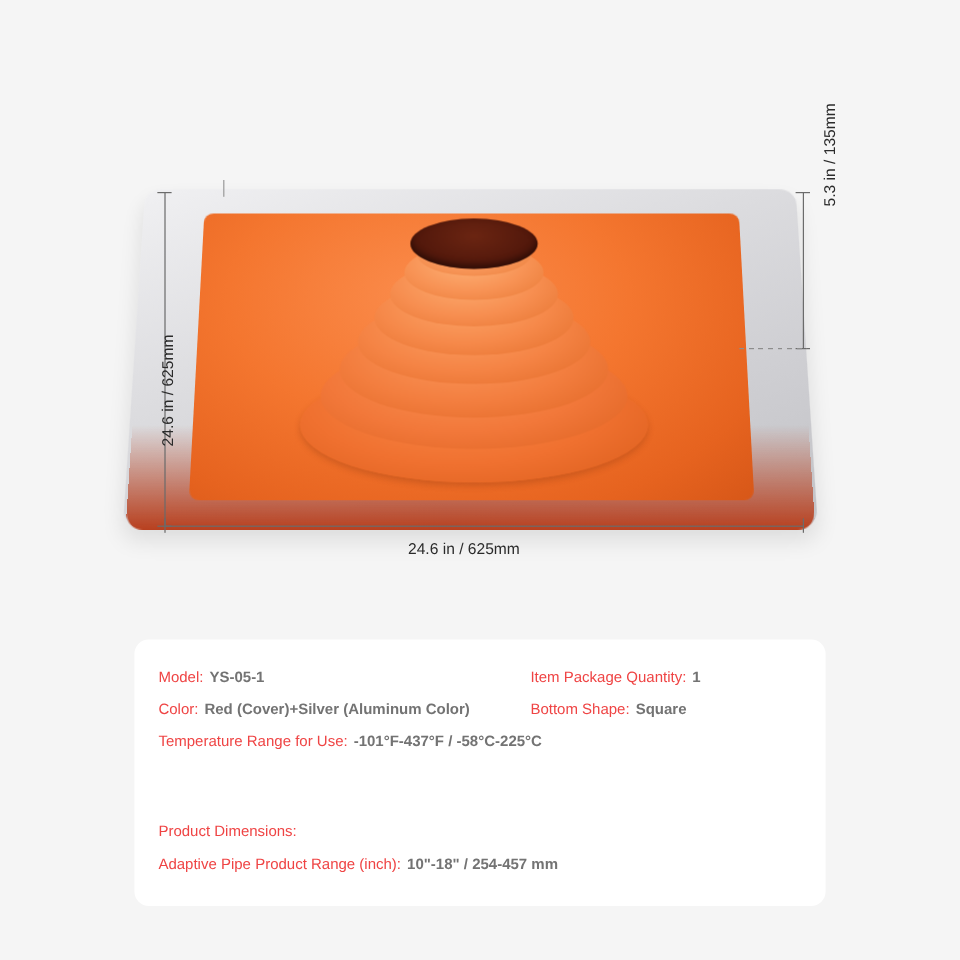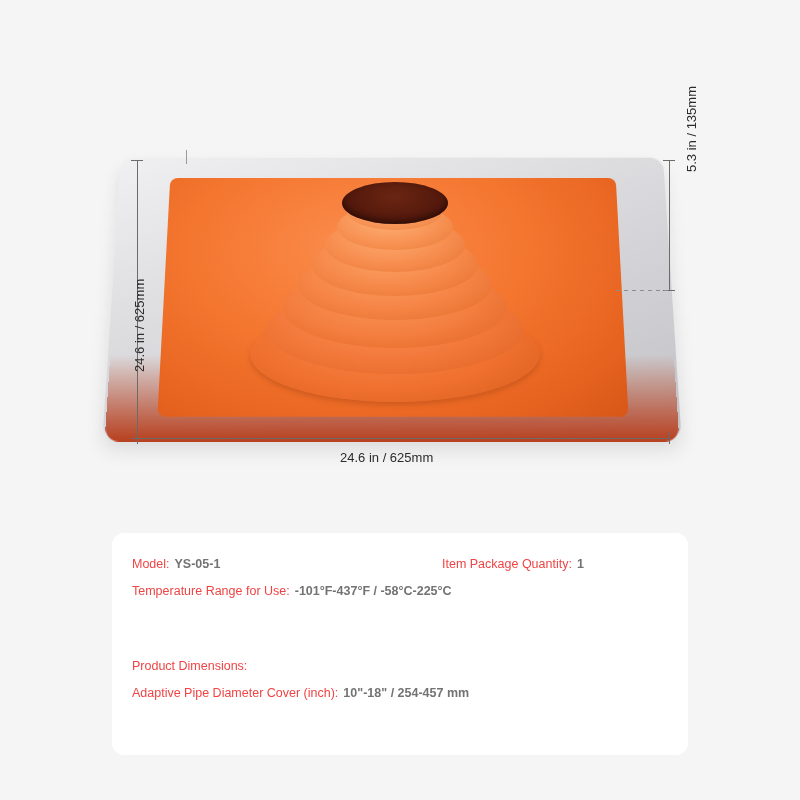--- a/index.html
+++ b/index.html
@@ -208,38 +208,48 @@
         <div class="spec-col-left">
           <span class="spec-label">Model:</span>
           <span class="spec-value">YS-05-1</span>
         </div>
         <div class="spec-col-right">
           <span class="spec-label">Item Package Quantity:</span>
           <span class="spec-value">1</span>
         </div>
       </div>
 
+      <div class="spec-row">
+        <div class="spec-col-left">
+          <span class="spec-label">Color:</span>
+          <span class="spec-value">Red (Cover)+Silver (Aluminum Color)</span>
+        </div>
+        <div class="spec-col-right">
+          <span class="spec-label">Bottom Shape:</span>
+          <span class="spec-value">Square</span>
+        </div>
+      </div>
 
 
       <div class="spec-row">
         <div class="spec-col-left" style="width:auto;">
           <span class="spec-label">Temperature Range for Use:</span>
           <span class="spec-value">-101°F-437°F / -58°C-225°C</span>
         </div>
       </div>
 
       <div class="spec-row">
         <div class="spec-col-left" style="width:auto;margin-top:48px;">
           <span class="spec-label">Product Dimensions:</span>
         </div>
       </div>
 
       <div class="spec-row">
         <div class="spec-col-left" style="width:auto;">
-          <span class="spec-label">Adaptive Pipe Diameter Cover (inch):</span>
+          <span class="spec-label">Adaptive Pipe Product Range (inch):</span>
           <span class="spec-value">10"-18" / 254-457 mm</span>
         </div>
       </div>
 
     </div>
   </div>
 
 </div>
 
 </body></html>

